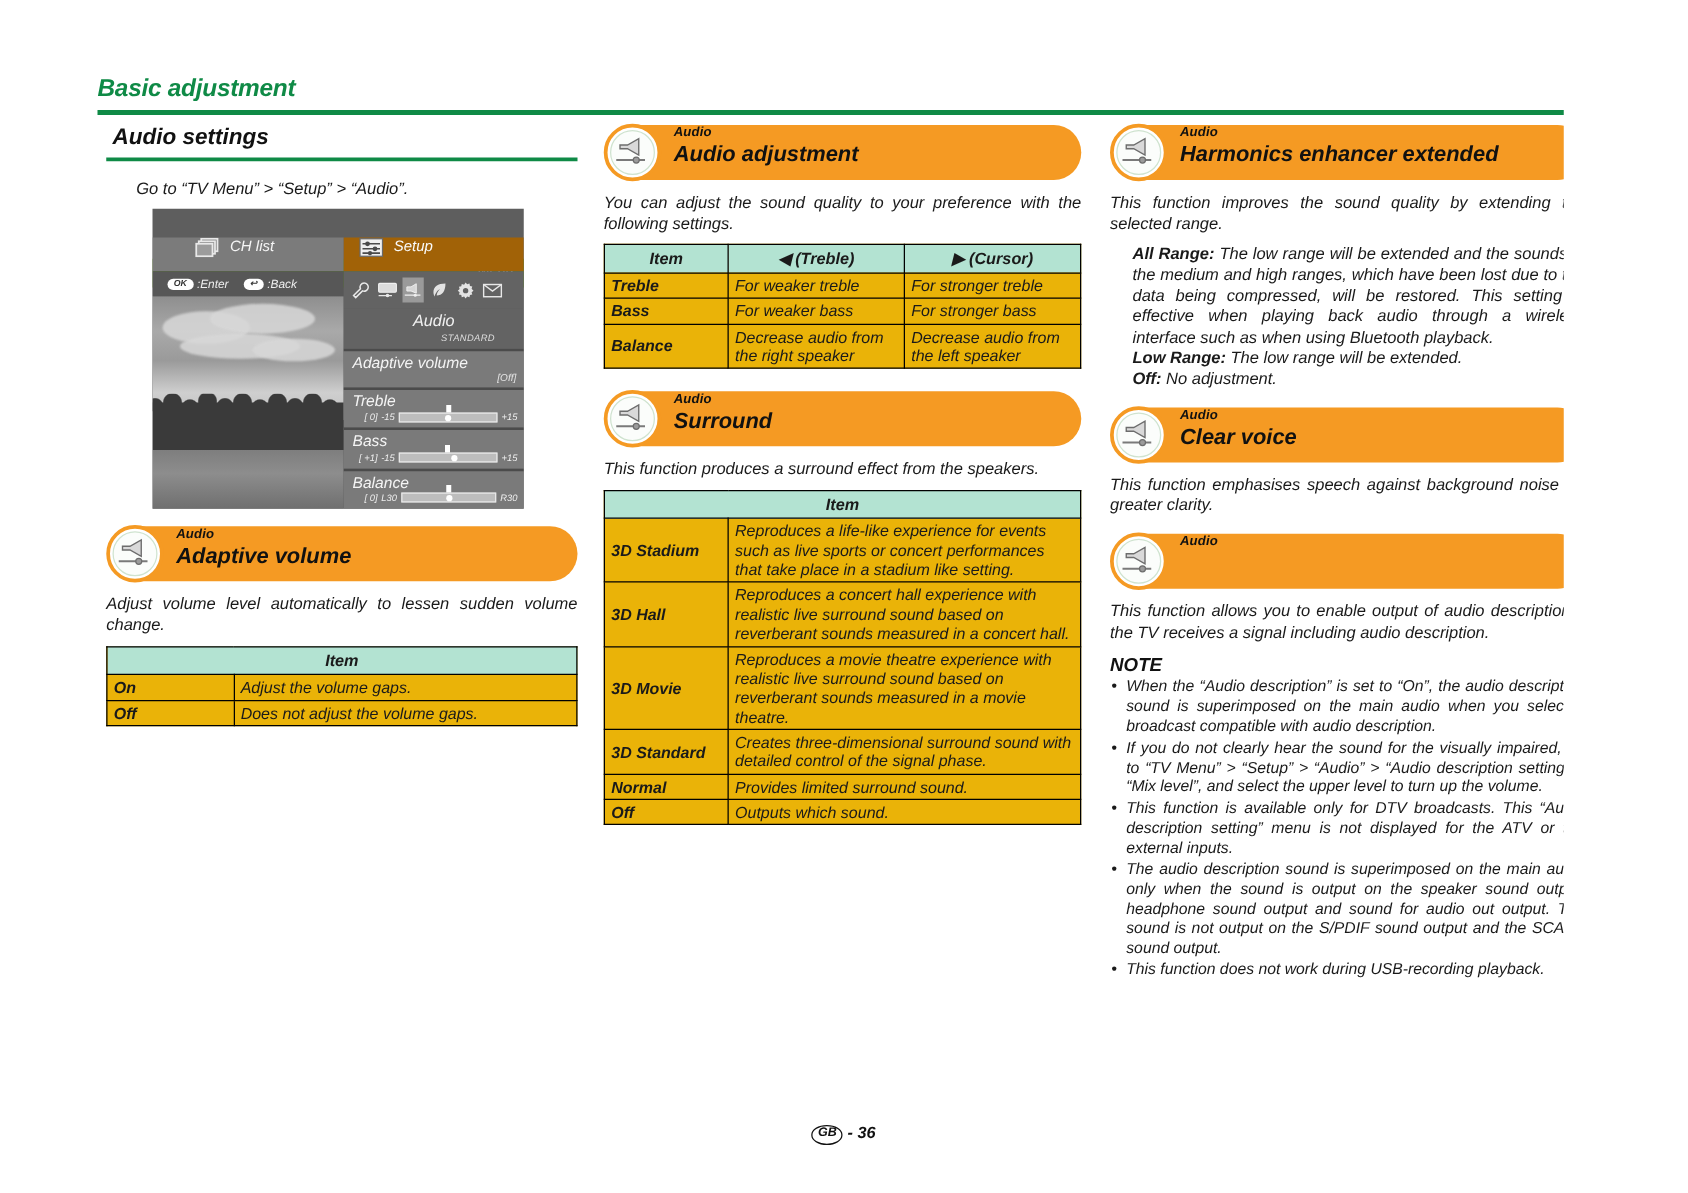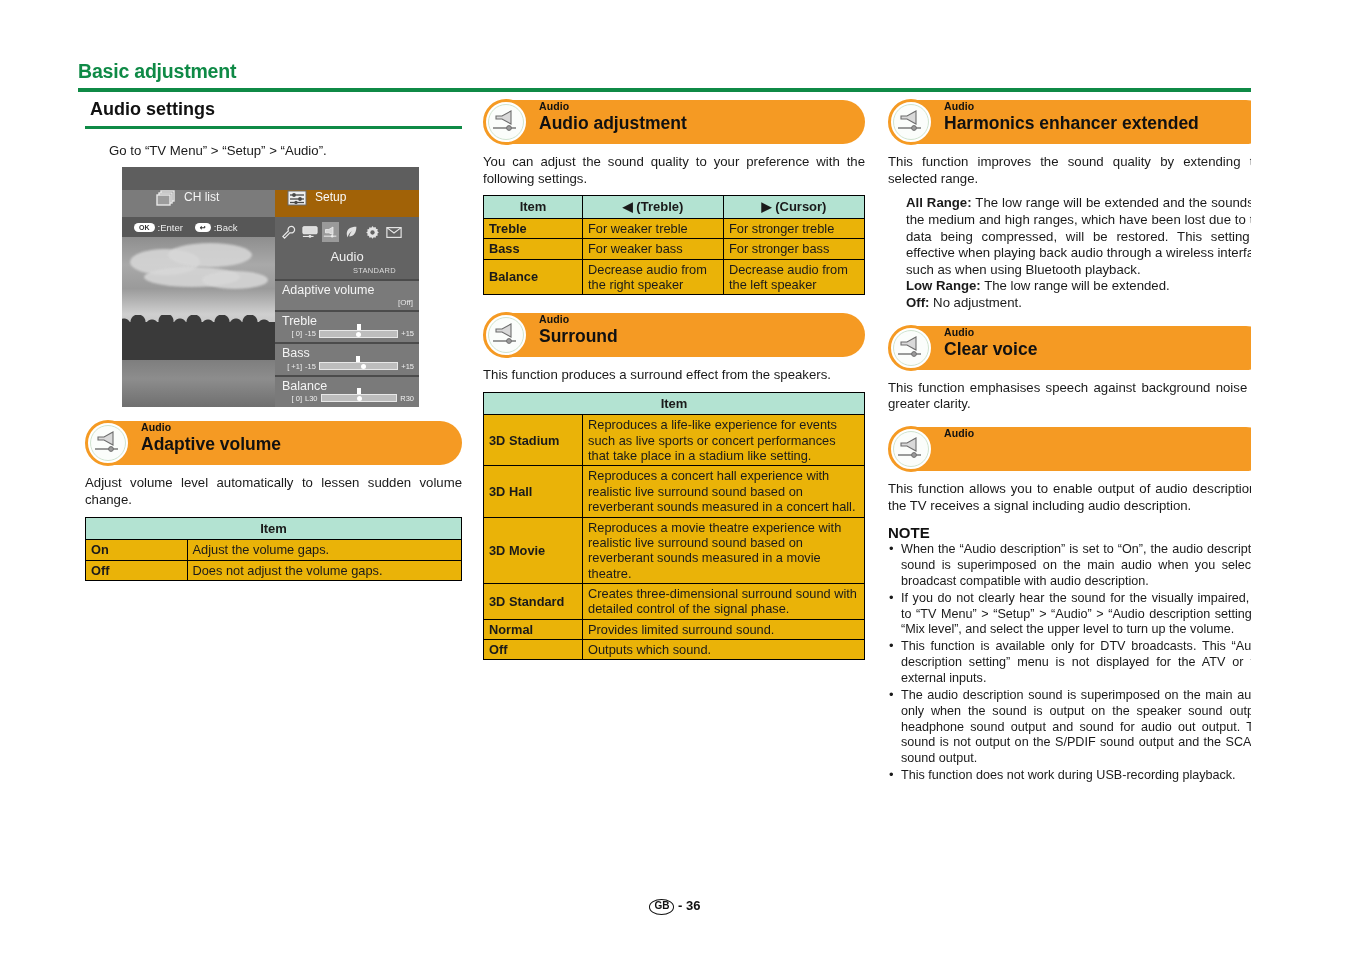--- a/index.html
+++ b/index.html
@@ -8,20 +8,21 @@
     width: 1350px; height: 954px;
     background: #ffffff;
     font-family: "Liberation Sans", sans-serif;
     color: #1a1a1a;
   }
   .page {
     position: relative;
     width: 1251px; height: 954px;
     background: #fff;
     overflow: hidden;
+    font-style: italic;
   }
 
   
   .running-head {
     position: absolute;
     left: 78px; top: 62px;
     width: 1190px;
   }
   .running-head .rh-title {
     font-size: 19.5px;

